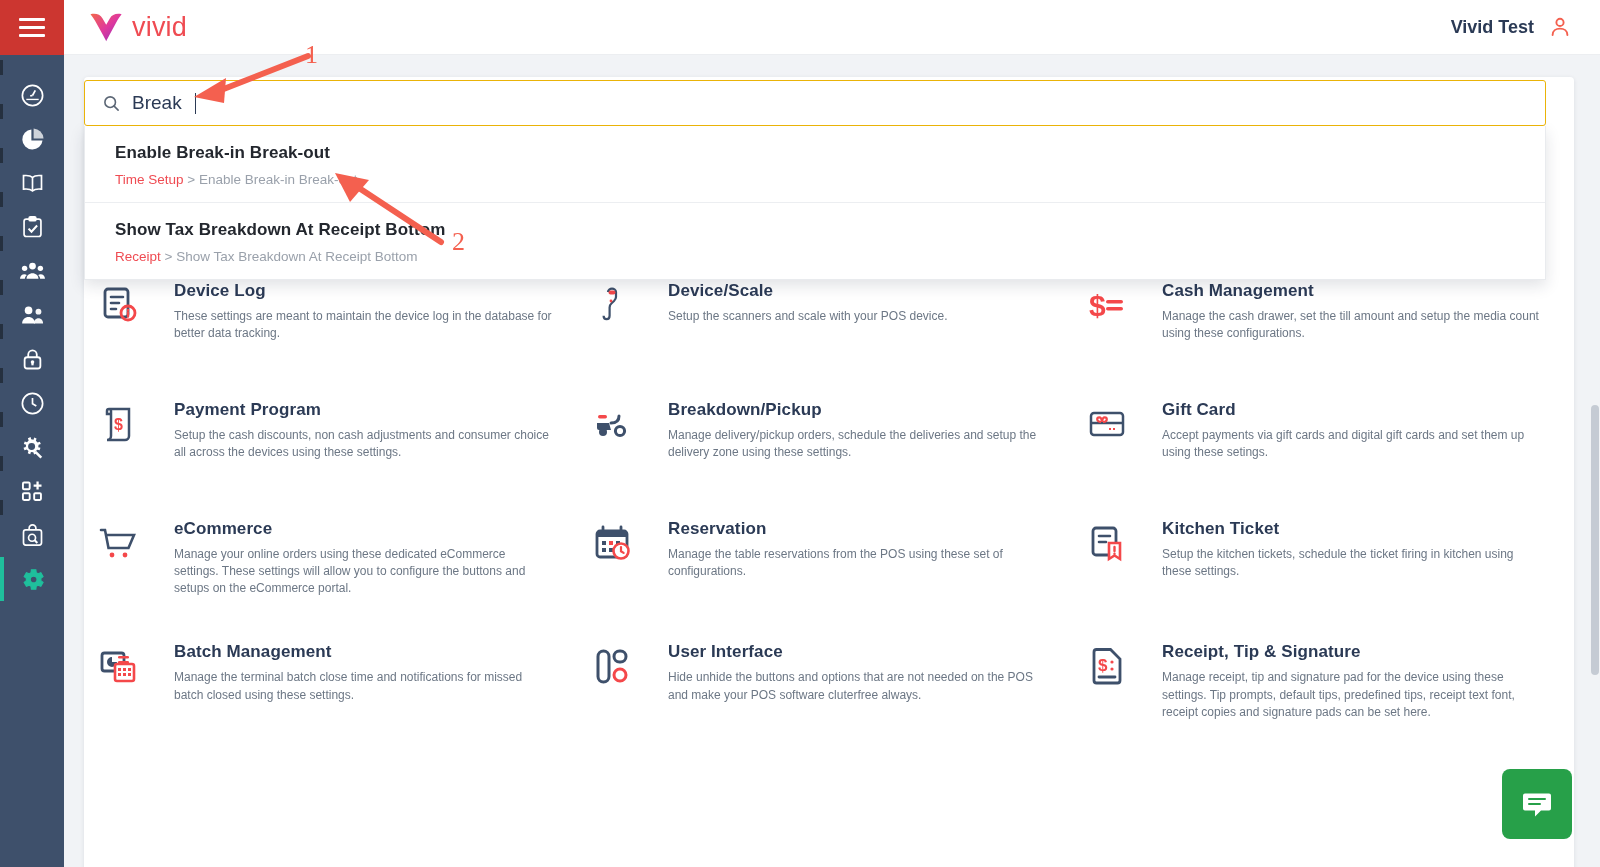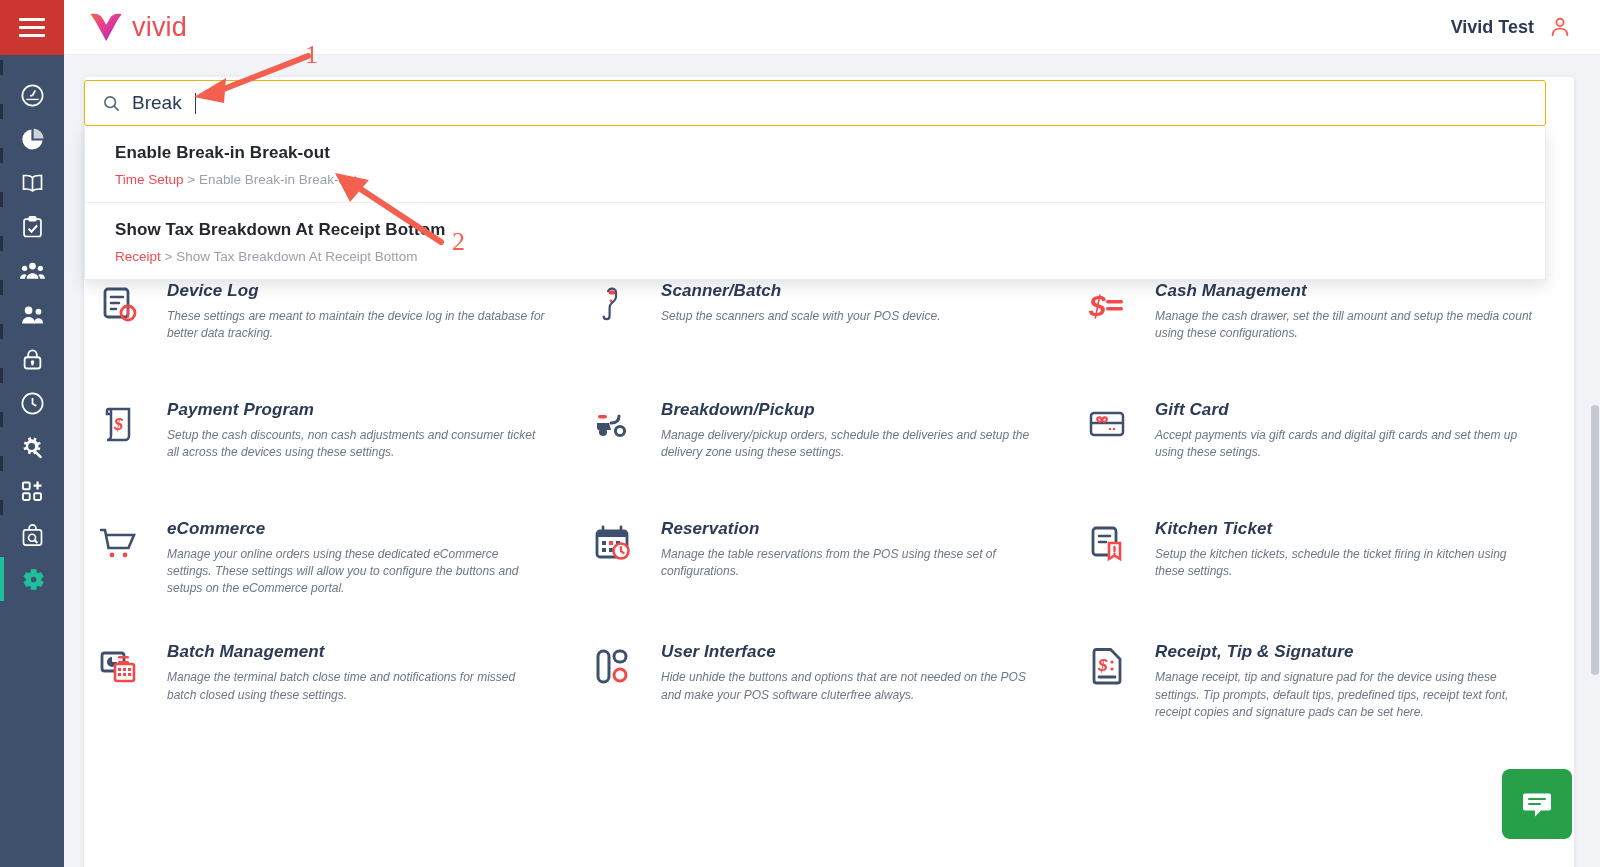--- a/index.html
+++ b/index.html
@@ -91,21 +91,21 @@
   .dd-item + .dd-item { border-top:1px solid #eceef1; }
   .dd-title { font-size:17px; color:#23272e; font-weight:700; letter-spacing:.1px; }
   .dd-crumb { margin-top:9px; font-size:13.5px; color:#9aa1ab; }
   .dd-crumb .cat { color:#ef4b52; }
 
   
   .grid {
     position:absolute; left:96px; top:190px; right:50px;
     display:grid; grid-template-columns: repeat(3, 1fr); column-gap: 18px;
   }
-  .card { display:flex; gap:25px; padding: 22px 10px 22px 0; min-height: 119px; font-style: italic; }
+  .card { display:flex; gap:32px; padding: 22px 10px 22px 0; min-height: 119px; }
   .card-ico { flex:none; width:46px; height:46px; margin-top:2px; }
   .card-ico svg { width:46px; height:46px; display:block; }
   .card-body { padding-top:1px; }
   .card-title { font-size:17px; font-weight:700; color:#2b3a55; letter-spacing:.1px; }
   .card-desc { margin-top:7px; font-size:12px; line-height:1.43; color:#6c7785; max-width:378px; }
 
   
   .anno { position:absolute; z-index: 60; pointer-events:none; }
   .anno-num { position:absolute; z-index:61; color:#f4604f; font-size:26px; font-family:"Liberation Serif", serif; }
 
@@ -341,21 +341,21 @@
 
         <div class="card">
           <div class="card-ico">
             <svg viewBox="0 0 46 46" fill="none" stroke="#3e506b" stroke-width="2.2">
               <path d="M18 10c0-2 2-3.4 4-3.4s4 1.4 4 3.4v5c0 2-1 3-2 4l-2.4 2.2c-1.4 1.3-2 2.4-2 4.2v8.4c0 2-1.3 3.4-3 3.4s-3-1.4-3-3.4"></path>
               <rect x="18.5" y="8.5" width="7" height="4" rx="2" fill="#f4484a" stroke="none"></rect>
               <circle cx="21" cy="19" r="1.4" fill="#f4484a" stroke="none"></circle>
             </svg>
           </div>
           <div class="card-body">
-            <div class="card-title">Scanner/Batch</div>
+            <div class="card-title">Device/Scale</div>
             <div class="card-desc">Setup the scanners and scale with your POS device.</div>
           </div>
         </div>
 
         <div class="card">
           <div class="card-ico">
             <svg viewBox="0 0 46 46">
               <text x="5" y="34" font-family="Liberation Sans, sans-serif" font-size="30" font-weight="700" fill="#f4484a">$</text>
               <rect x="22" y="18" width="17" height="3.6" rx="1.8" fill="#f4484a"></rect>
               <rect x="22" y="25" width="17" height="3.6" rx="1.8" fill="#f4484a"></rect>
@@ -369,21 +369,21 @@
 
         <div class="card">
           <div class="card-ico">
             <svg viewBox="0 0 46 46" fill="none" stroke="#3e506b" stroke-width="2.5">
               <path d="M13 8h20v27c0 2.2-1.8 4-4 4H11c2.2 0 4-1.8 4-4V10c0-1.1-.9-2-2-2s-2 .9-2 2v3h4"></path>
               <text x="18" y="29" font-family="Liberation Sans, sans-serif" font-size="16" font-weight="700" fill="#f4484a" stroke="none">$</text>
             </svg>
           </div>
           <div class="card-body">
             <div class="card-title">Payment Program</div>
-            <div class="card-desc">Setup the cash discounts, non cash adjustments and consumer ticket all across the devices using these settings.</div>
+            <div class="card-desc">Setup the cash discounts, non cash adjustments and consumer choice all across the devices using these settings.</div>
           </div>
         </div>
 
         <div class="card">
           <div class="card-ico">
             <svg viewBox="0 0 46 46">
               <rect x="8" y="14" width="9" height="3.4" rx="1.7" fill="#f4484a"></rect>
               <path d="M7 22h12l2 7H9a2 2 0 0 1-2-2z" fill="#3e506b"></path>
               <path d="M21 22c6 0 8-3 8-7" fill="none" stroke="#3e506b" stroke-width="3" stroke-linecap="round"></path>
               <circle cx="13" cy="31" r="4" fill="#3e506b"></circle>

